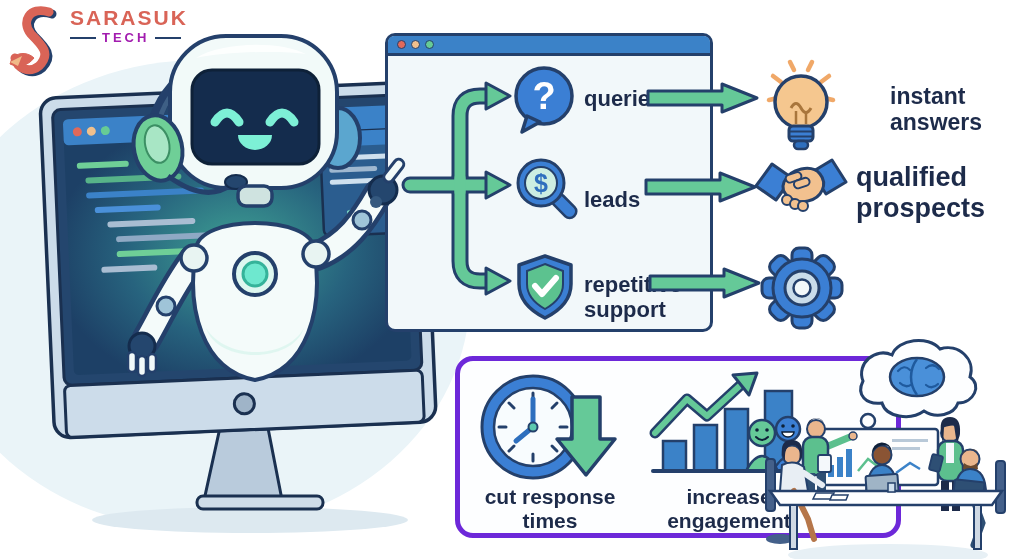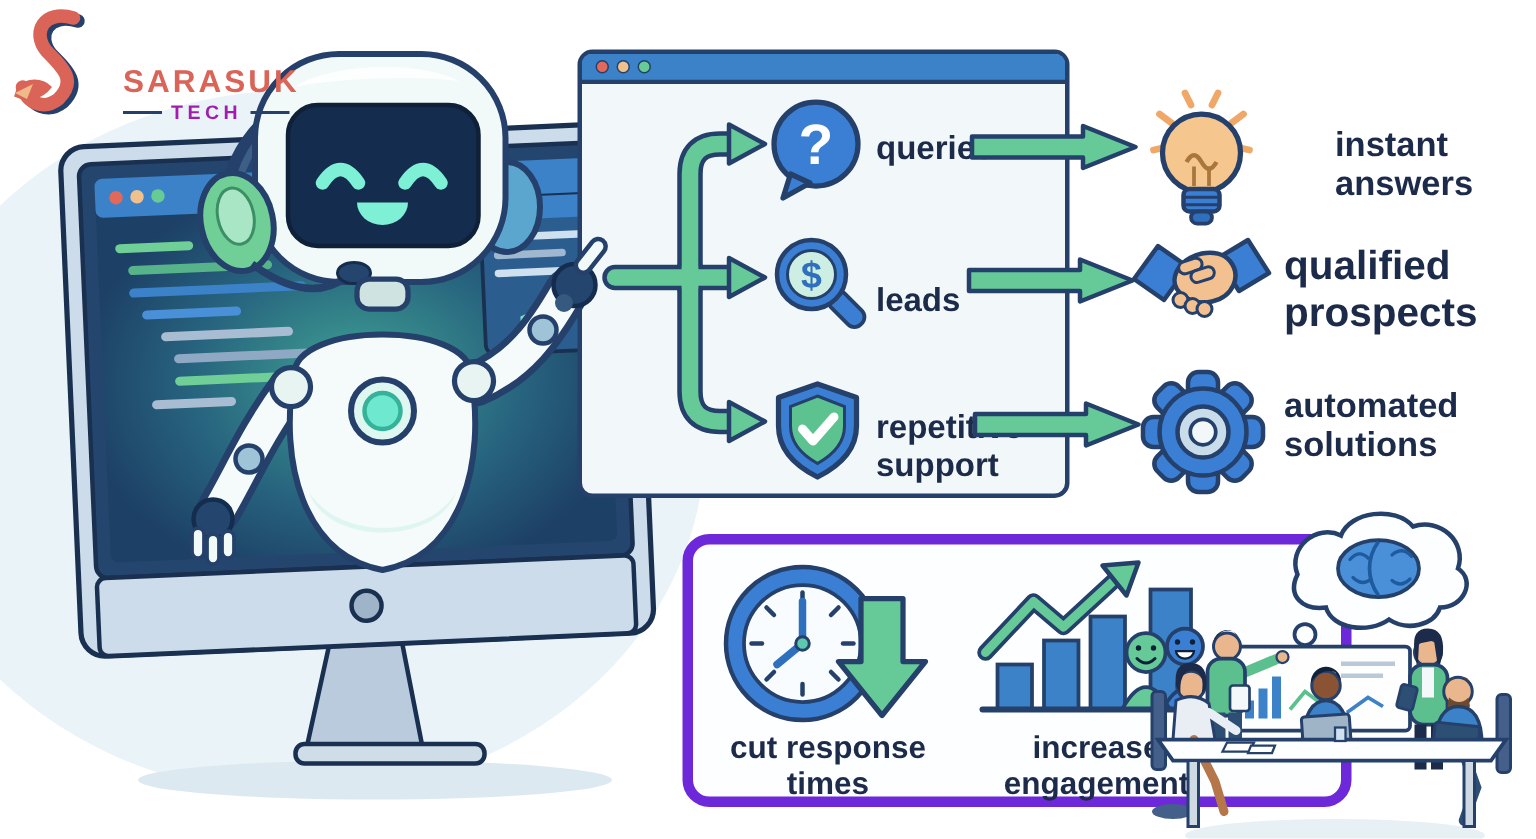--- a/index.html
+++ b/index.html
@@ -10,34 +10,34 @@
   .bg-blob{border-radius:50%;background:#eaf4f8;}
   .label{color:#1d2b4a;font-weight:700;line-height:1.14;}
   
   .flow-panel{left:385px;top:33px;width:328px;height:299px;background:#f2f8fa;
       border:3px solid #24406b;border-radius:10px;z-index:2;box-sizing:border-box;}
   .flow-titlebar{position:absolute;left:0;top:0;right:0;height:17px;background:#3b82c8;
       border-bottom:3px solid #24406b;border-radius:6px 6px 0 0;display:flex;align-items:center;padding-left:9px;gap:5px;}
   .dot{width:9px;height:9px;border-radius:50%;border:1.5px solid #24406b;box-sizing:border-box;}
   
   .benefits-panel{left:455px;top:356px;width:446px;height:182px;background:#fdfeff;
-      border:7px solid #6d28d9;border-radius:18px;z-index:1;box-sizing:border-box;}
+      border:5px solid #6d28d9;border-radius:18px;z-index:1;box-sizing:border-box;}
   .benefit-label{text-align:center;font-size:21px;}
   .logo-brand{color:#d96457;font-size:21px;font-weight:700;letter-spacing:2px;}
   .logo-tech{color:#a21caf;font-size:13px;font-weight:700;letter-spacing:3px;display:flex;align-items:center;gap:6px;}
   .logo-tech .rule{height:2px;width:26px;background:#24406b;}
 </style>
 </head>
 <body>
 
 <div class="stage">
 
   <div class="abs bg-blob" style="left:-70px;top:60px;width:540px;height:470px;z-index:0;"></div>
 
-  <div class="abs" style="left:8px;top:6px;z-index:4;display:flex;align-items:flex-end;gap:16px;">
+  <div class="abs" style="left:8px;top:6px;z-index:4;display:flex;align-items:flex-start;gap:4px;">
     <svg width="58" height="76" viewBox="0 0 58 76">
       <path d="M44 8 C 24 2 16 18 26 30 C 38 42 46 50 34 62 C 24 70 12 64 10 54" fill="none" stroke="#24406b" stroke-width="9" stroke-linecap="round"></path>
       <path d="M41 6 C 21 0 13 16 23 28 C 35 40 43 48 31 60 C 21 68 9 62 7 52" fill="none" stroke="#d96457" stroke-width="9" stroke-linecap="round"></path>
       <path d="M4 52 C 10 46 20 46 26 52 C 20 60 10 62 2 58 Z" fill="#d96457" stroke="#d96457"></path>
       <path d="M2 56 L 14 50 L 10 60 Z" fill="#f0b988"></path>
     </svg>
     <div>
       <div class="logo-brand">SARASUK</div>
       <div class="logo-tech">
         <span class="rule"></span>
@@ -199,21 +199,20 @@
           <rect x="6" y="36" width="80" height="20" rx="7"></rect>
         </g>
       <g transform="rotate(135 46 46)">
           <rect x="6" y="36" width="80" height="20" rx="7"></rect>
         </g>
     </g>
     <circle cx="46" cy="46" r="29" fill="#3b7fd4" stroke="#24406b" stroke-width="3"></circle>
     <circle cx="46" cy="46" r="17" fill="#c9dcea" stroke="#24406b" stroke-width="3"></circle>
     <circle cx="46" cy="46" r="8.5" fill="#f2f8fa" stroke="#24406b" stroke-width="2.5"></circle>
   </svg>
-  <div class="abs label" style="left:856px;top:257px;font-size:23px;width:145px;z-index:2;">automated solutions</div>
 
   <svg class="abs" style="left:110px;top:8px;z-index:3;" width="300" height="395" viewBox="0 0 300 395">
     <ellipse cx="228" cy="130" rx="22" ry="30" fill="#5ba6cf" stroke="#24406b" stroke-width="4"></ellipse>
     <path d="M 42 125 C 58 28 208 14 220 112" fill="none" stroke="#24406b" stroke-width="13" stroke-linecap="round"></path>
     <path d="M 48 118 C 64 36 202 24 214 108" fill="none" stroke="#3e5f85" stroke-width="5" stroke-linecap="round"></path>
     <rect x="60" y="28" width="167" height="152" rx="56" fill="#f2faf9" stroke="#24406b" stroke-width="4"></rect>
     <path d="M 86 50 C 110 34 170 32 196 46 C 170 42 112 44 86 50 Z" fill="#ffffff" opacity="0.85"></path>
     <rect x="82" y="62" width="127" height="94" rx="20" fill="#142c4d" stroke="#0e2138" stroke-width="3"></rect>
     <path d="M 105 114 Q 117 96 129 114" fill="none" stroke="#7df0d6" stroke-width="9" stroke-linecap="round"></path>
     <path d="M 160 114 Q 172 96 184 114" fill="none" stroke="#7df0d6" stroke-width="9" stroke-linecap="round"></path>

